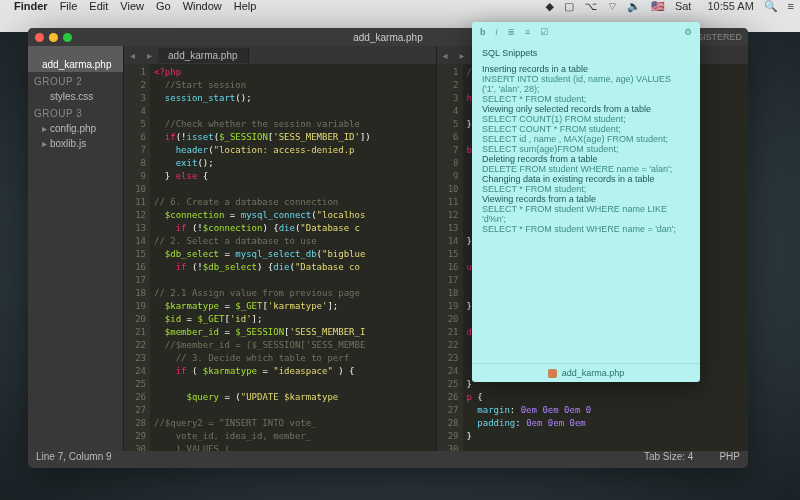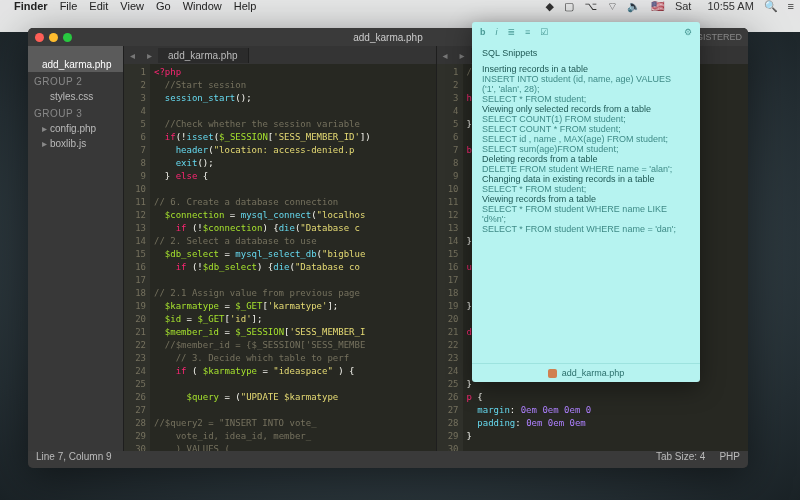--- a/index.html
+++ b/index.html
@@ -26,21 +26,21 @@
 .pane{flex:1;display:flex;flex-direction:column;min-width:0;border-left:1px solid #1e1e1e}
 .tabs{height:18px;background:#343434;display:flex;align-items:center;font-size:10px;color:#bbb}
 .tabs .arrow{padding:0 6px;color:#777}
 .tabs .tab{padding:2px 10px;background:#2b2b2b;border-right:1px solid #1e1e1e}
 .code{flex:1;display:flex;font-family:Menlo,Consolas,monospace;font-size:9px;line-height:13px;overflow:hidden;background:#272822}
 .gutter{background:#2f302a;color:#75715e;text-align:right;padding:2px 4px 2px 2px;min-width:20px;white-space:pre}
 .src{flex:1;padding:2px 4px;white-space:pre;color:#f8f8f2;overflow:hidden}
 .c-comment{color:#75715e}.c-key{color:#f92672}.c-str{color:#e6db74}.c-var{color:#a6e22e}.c-func{color:#66d9ef}.c-num{color:#ae81ff}.c-sel{color:#f92672}.c-prop{color:#66d9ef}.c-val{color:#a6e22e}
 .statusbar{height:17px;background:#3a3a3a;color:#bbb;font-size:10px;display:flex;align-items:flex-start;padding:0 8px}
 .statusbar .spacer{flex:1}
-.statusbar .sitem{margin-left:14px}
+.statusbar .sitem{margin-left:26px}
 .panel{position:absolute;left:472px;top:22px;width:228px;height:360px;background:#b6f3f0;border-radius:3px;box-shadow:0 6px 24px rgba(0,0,0,0.4);display:flex;flex-direction:column;font-size:9px;color:#2a6f6b}
 .ptoolbar{height:20px;display:flex;align-items:center;padding:0 8px;gap:10px;color:#4a9a96}
 .ptoolbar .spacer{flex:1}
 .pcontent{flex:1;padding:4px 14px 4px 10px;overflow:hidden}
 .ptitle{color:#1f5955;font-weight:500;margin:2px 0 6px}
 .phead{color:#1f5955;font-weight:400;margin-top:0}
 .pcode{color:#3f8b87;font-family:inherit}
 .pfoot{height:18px;border-top:1px solid #9de3df;display:flex;align-items:center;justify-content:center;color:#2a6f6b;gap:5px}
 .pfoot .ficon{width:9px;height:9px;background:#d08050;border-radius:2px;display:inline-block}
 </style>

